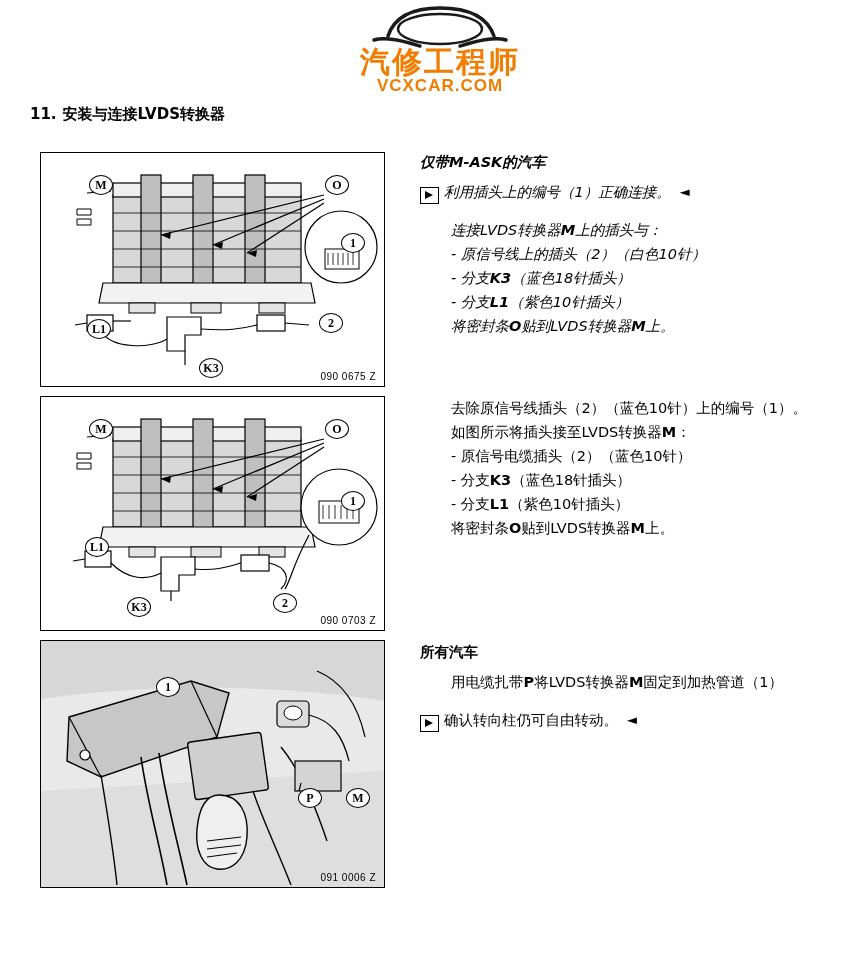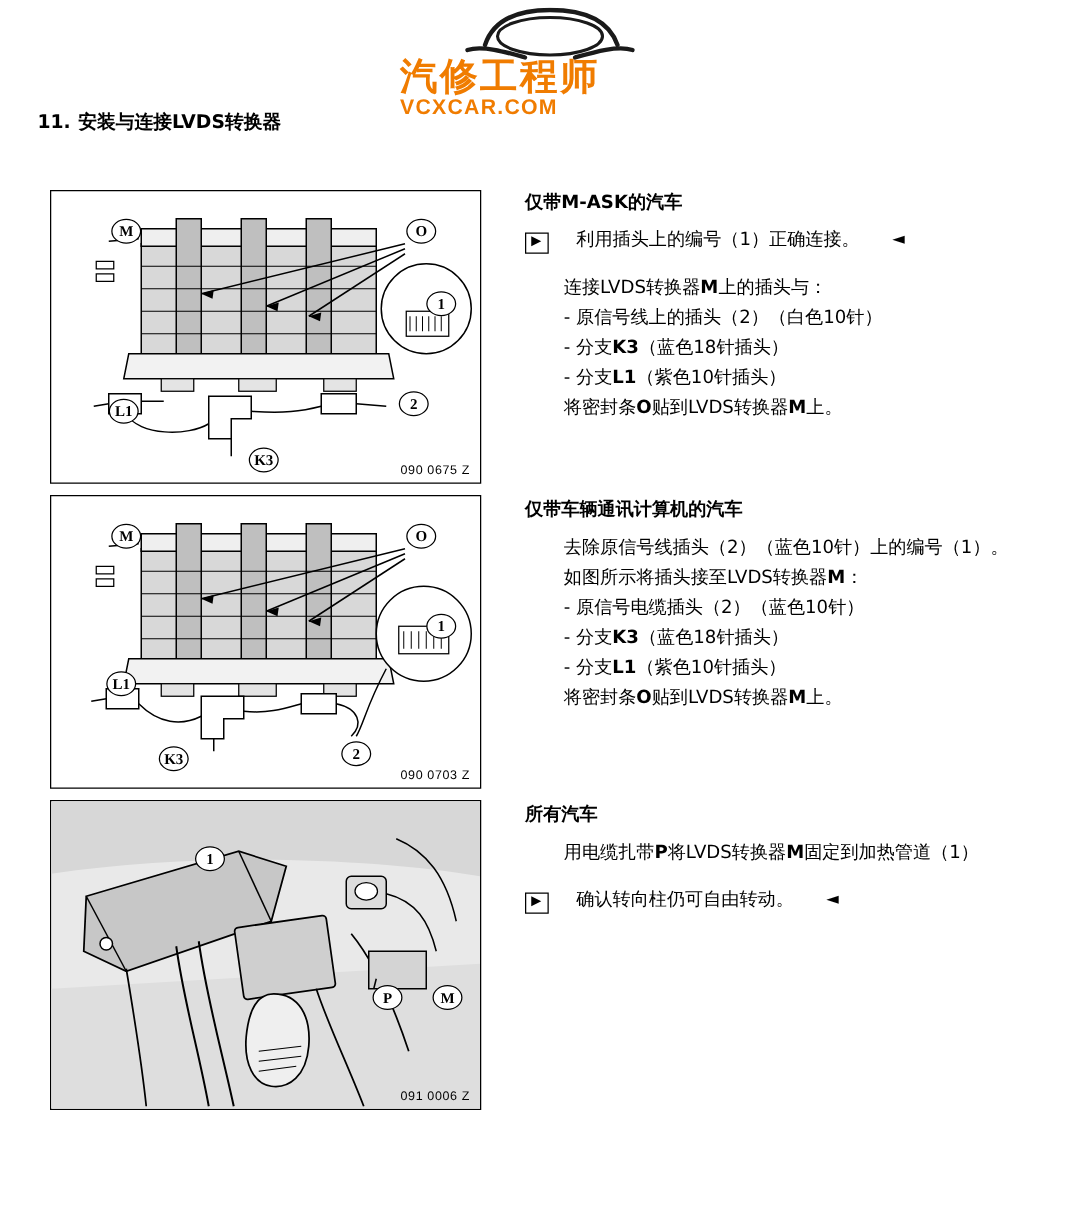--- a/index.html
+++ b/index.html
@@ -16,21 +16,21 @@
     overflow: hidden;
   }
 
   
   .logo-block {
     position: absolute;
     left: 320px;
     top: 6px;
     width: 240px;
     height: 88px;
-    text-align: left;
+    text-align: center;
   }
   .logo-car {
     position: relative;
     width: 180px;
     height: 46px;
     margin: 0 auto;
   }
   .logo-car svg { display: block; }
   .logo-cn {
     font-size: 30px;
@@ -46,21 +46,21 @@
     font-weight: bold;
     color: #f07c00;
     letter-spacing: 1px;
     line-height: 15px;
   }
 
   
   .section-heading {
     position: absolute;
     left: 30px;
-    top: 88px;
+    top: 105px;
     font-size: 15px;
     font-weight: bold;
     font-family: "DejaVu Sans", sans-serif;
   }
   .section-heading .num { margin-right: 6px; }
 
   
   .figure {
     position: absolute;
     border: 1px solid #000;
@@ -102,37 +102,37 @@
 
   
   .textblock {
     position: absolute;
     left: 420px;
     width: 420px;
     font-size: 14.5px;
     line-height: 24px;
     font-family: "DejaVu Sans", sans-serif;
   }
-  #txt1 { top: 150px; }
+  #txt1 { top: 150px; font-style: italic; }
   #txt2 { top: 396px; }
   #txt3 { top: 640px; }
 
   .tb-title {
     font-weight: bold;
     font-size: 14.5px;
     margin-bottom: 6px;
   }
   .tb-line { white-space: nowrap; margin-left: 31px; }
   .tb-gap { height: 14px; }
   b { font-weight: bold; }
 
   .note-line {
     display: flex;
-    align-items: center;
-    gap: 22px;
+    align-items: flex-end;
+    gap: 5px;
   }
   .note-icon {
     display: inline-block;
     width: 17px;
     height: 15px;
     border: 1.4px solid #000;
     position: relative;
     flex: none;
     margin-top: 4px;
   }
@@ -335,21 +335,20 @@
   </div>
   <div class="tb-gap"></div>
   <div class="tb-line">连接LVDS转换器<b>M</b>上的插头与：</div>
   <div class="tb-line">-  原信号线上的插头（2）（白色10针）</div>
   <div class="tb-line">-  分支<b>K3</b>（蓝色18针插头）</div>
   <div class="tb-line">-  分支<b>L1</b>（紫色10针插头）</div>
   <div class="tb-line">将密封条<b>O</b>贴到LVDS转换器<b>M</b>上。</div>
 </div>
 
 <div class="textblock" id="txt2">
-  <div class="tb-title">仅带车辆通讯计算机的汽车</div>
   <div class="tb-line">去除原信号线插头（2）（蓝色10针）上的编号（1）。</div>
   <div class="tb-line">如图所示将插头接至LVDS转换器<b>M</b>：</div>
   <div class="tb-line">-  原信号电缆插头（2）（蓝色10针）</div>
   <div class="tb-line">-  分支<b>K3</b>（蓝色18针插头）</div>
   <div class="tb-line">-  分支<b>L1</b>（紫色10针插头）</div>
   <div class="tb-line">将密封条<b>O</b>贴到LVDS转换器<b>M</b>上。</div>
 </div>
 
 <div class="textblock" id="txt3">
   <div class="tb-title">所有汽车</div>

